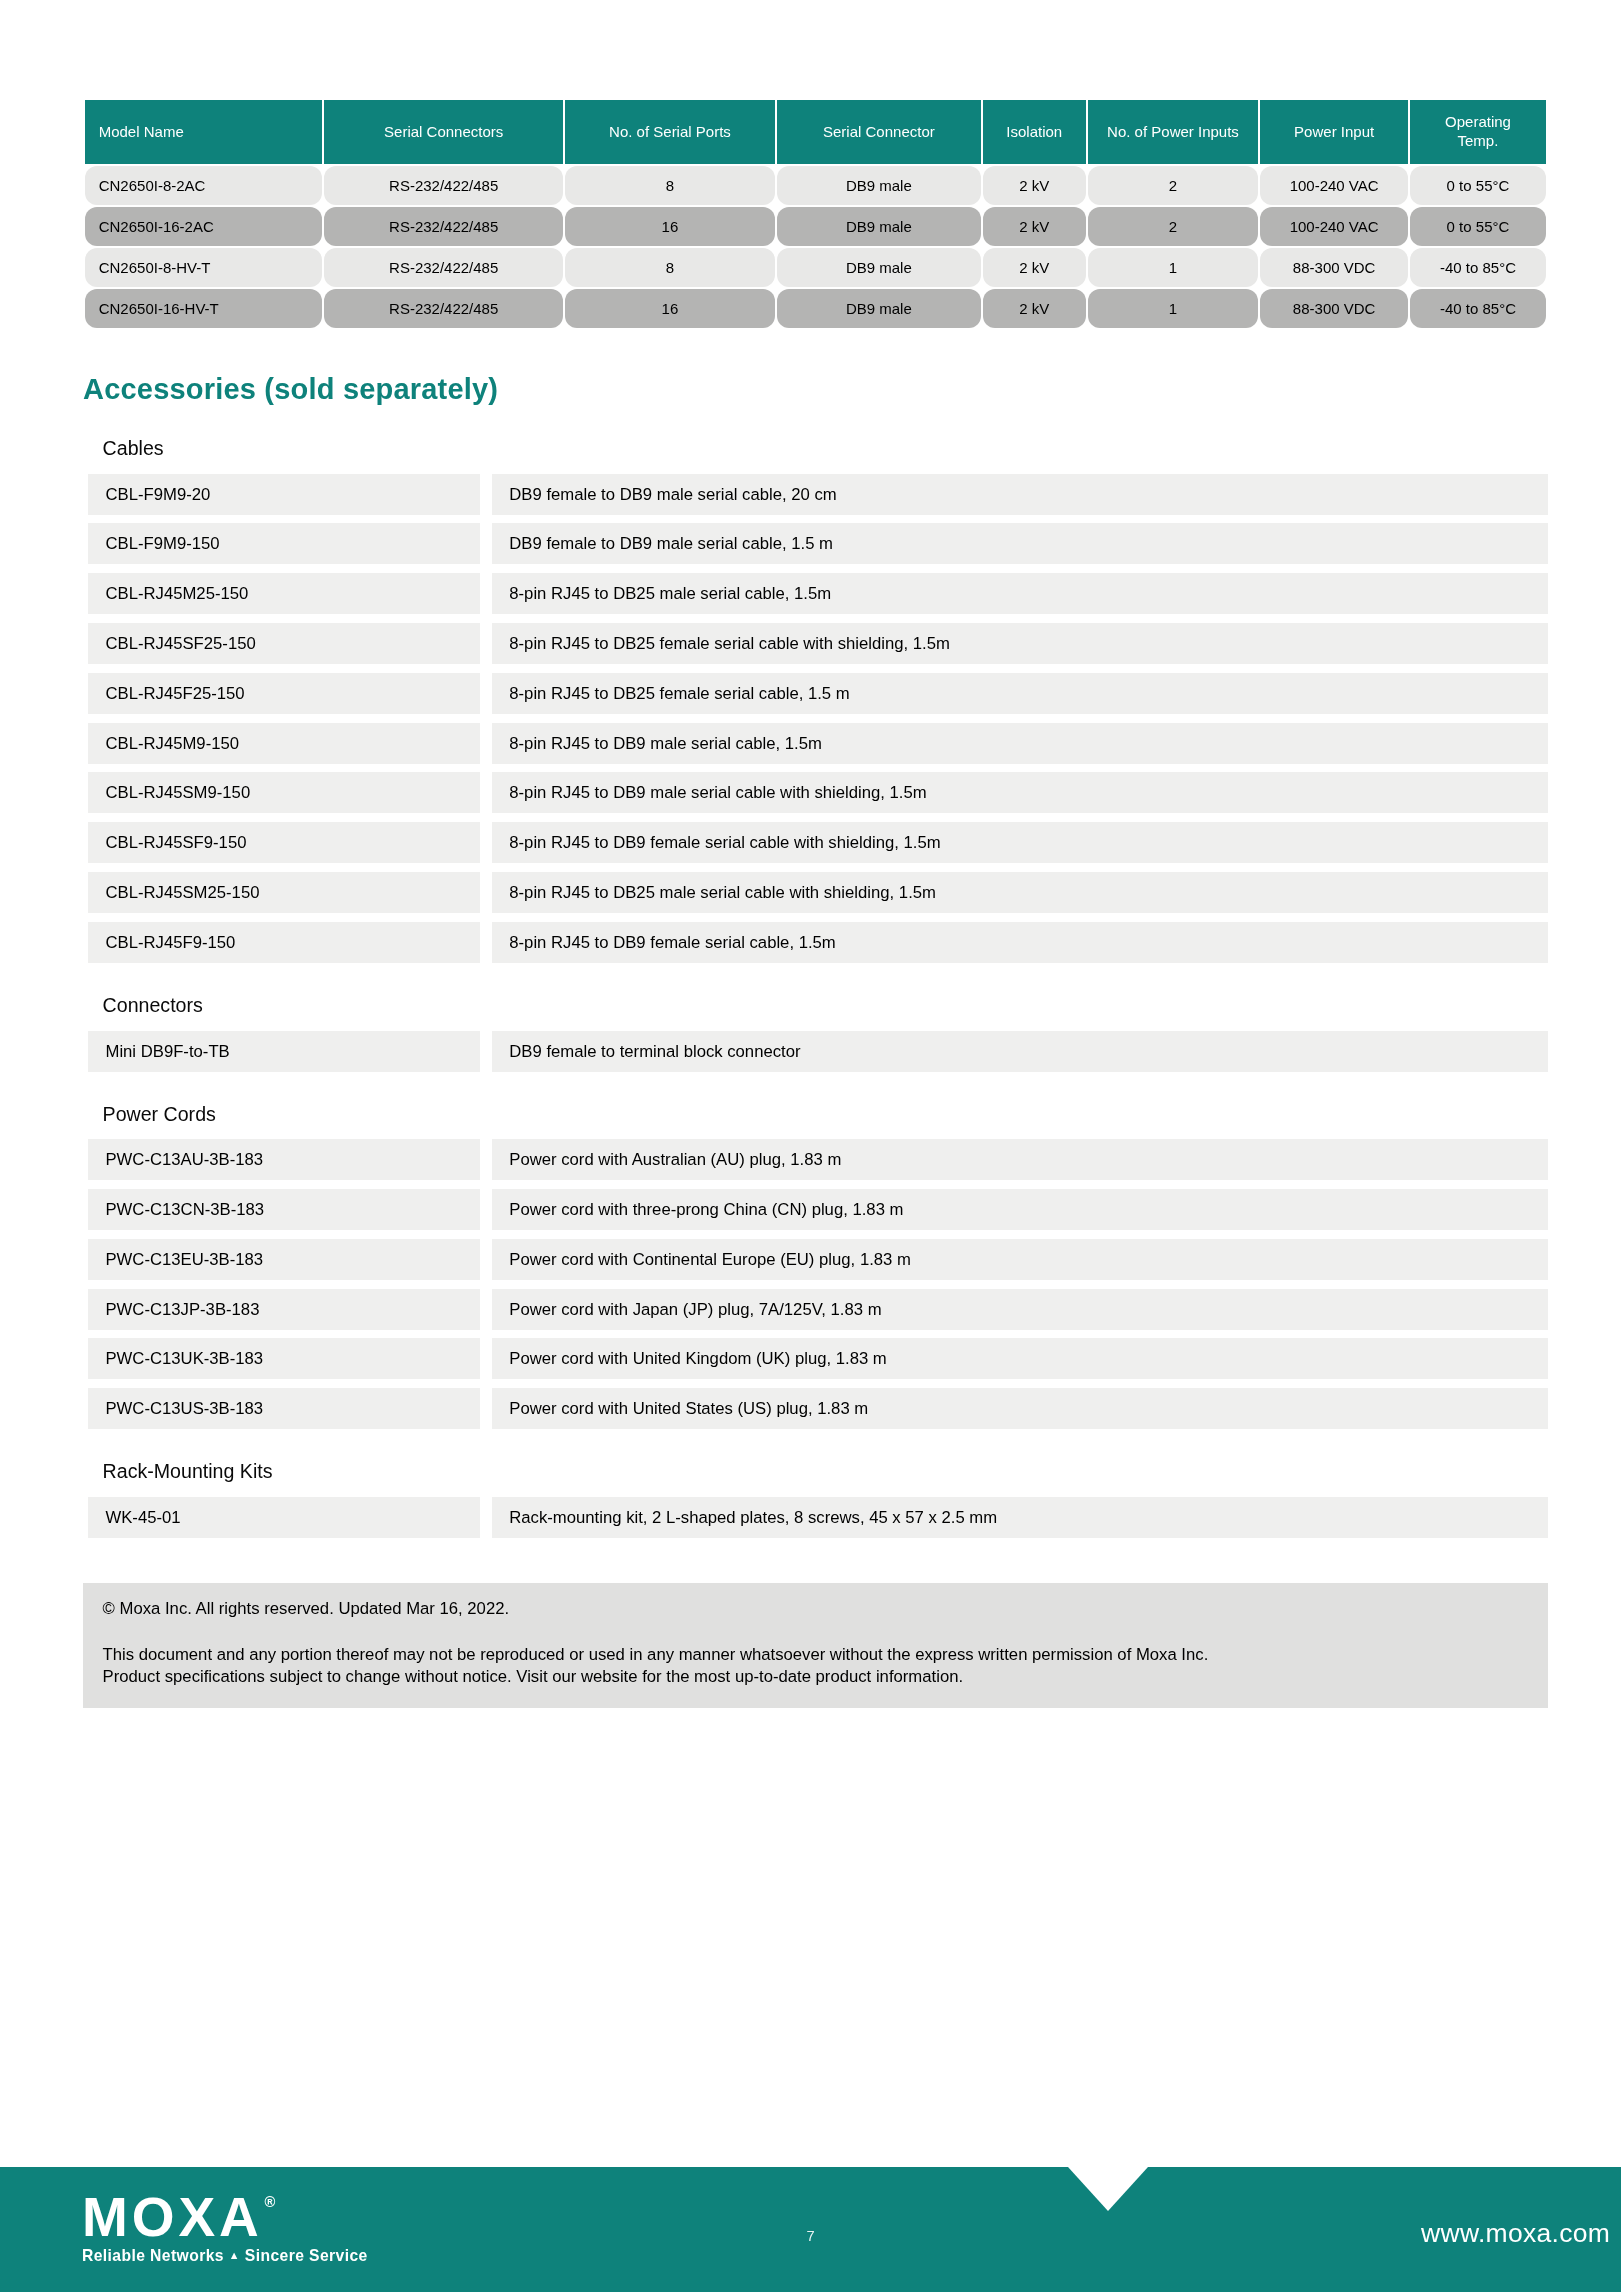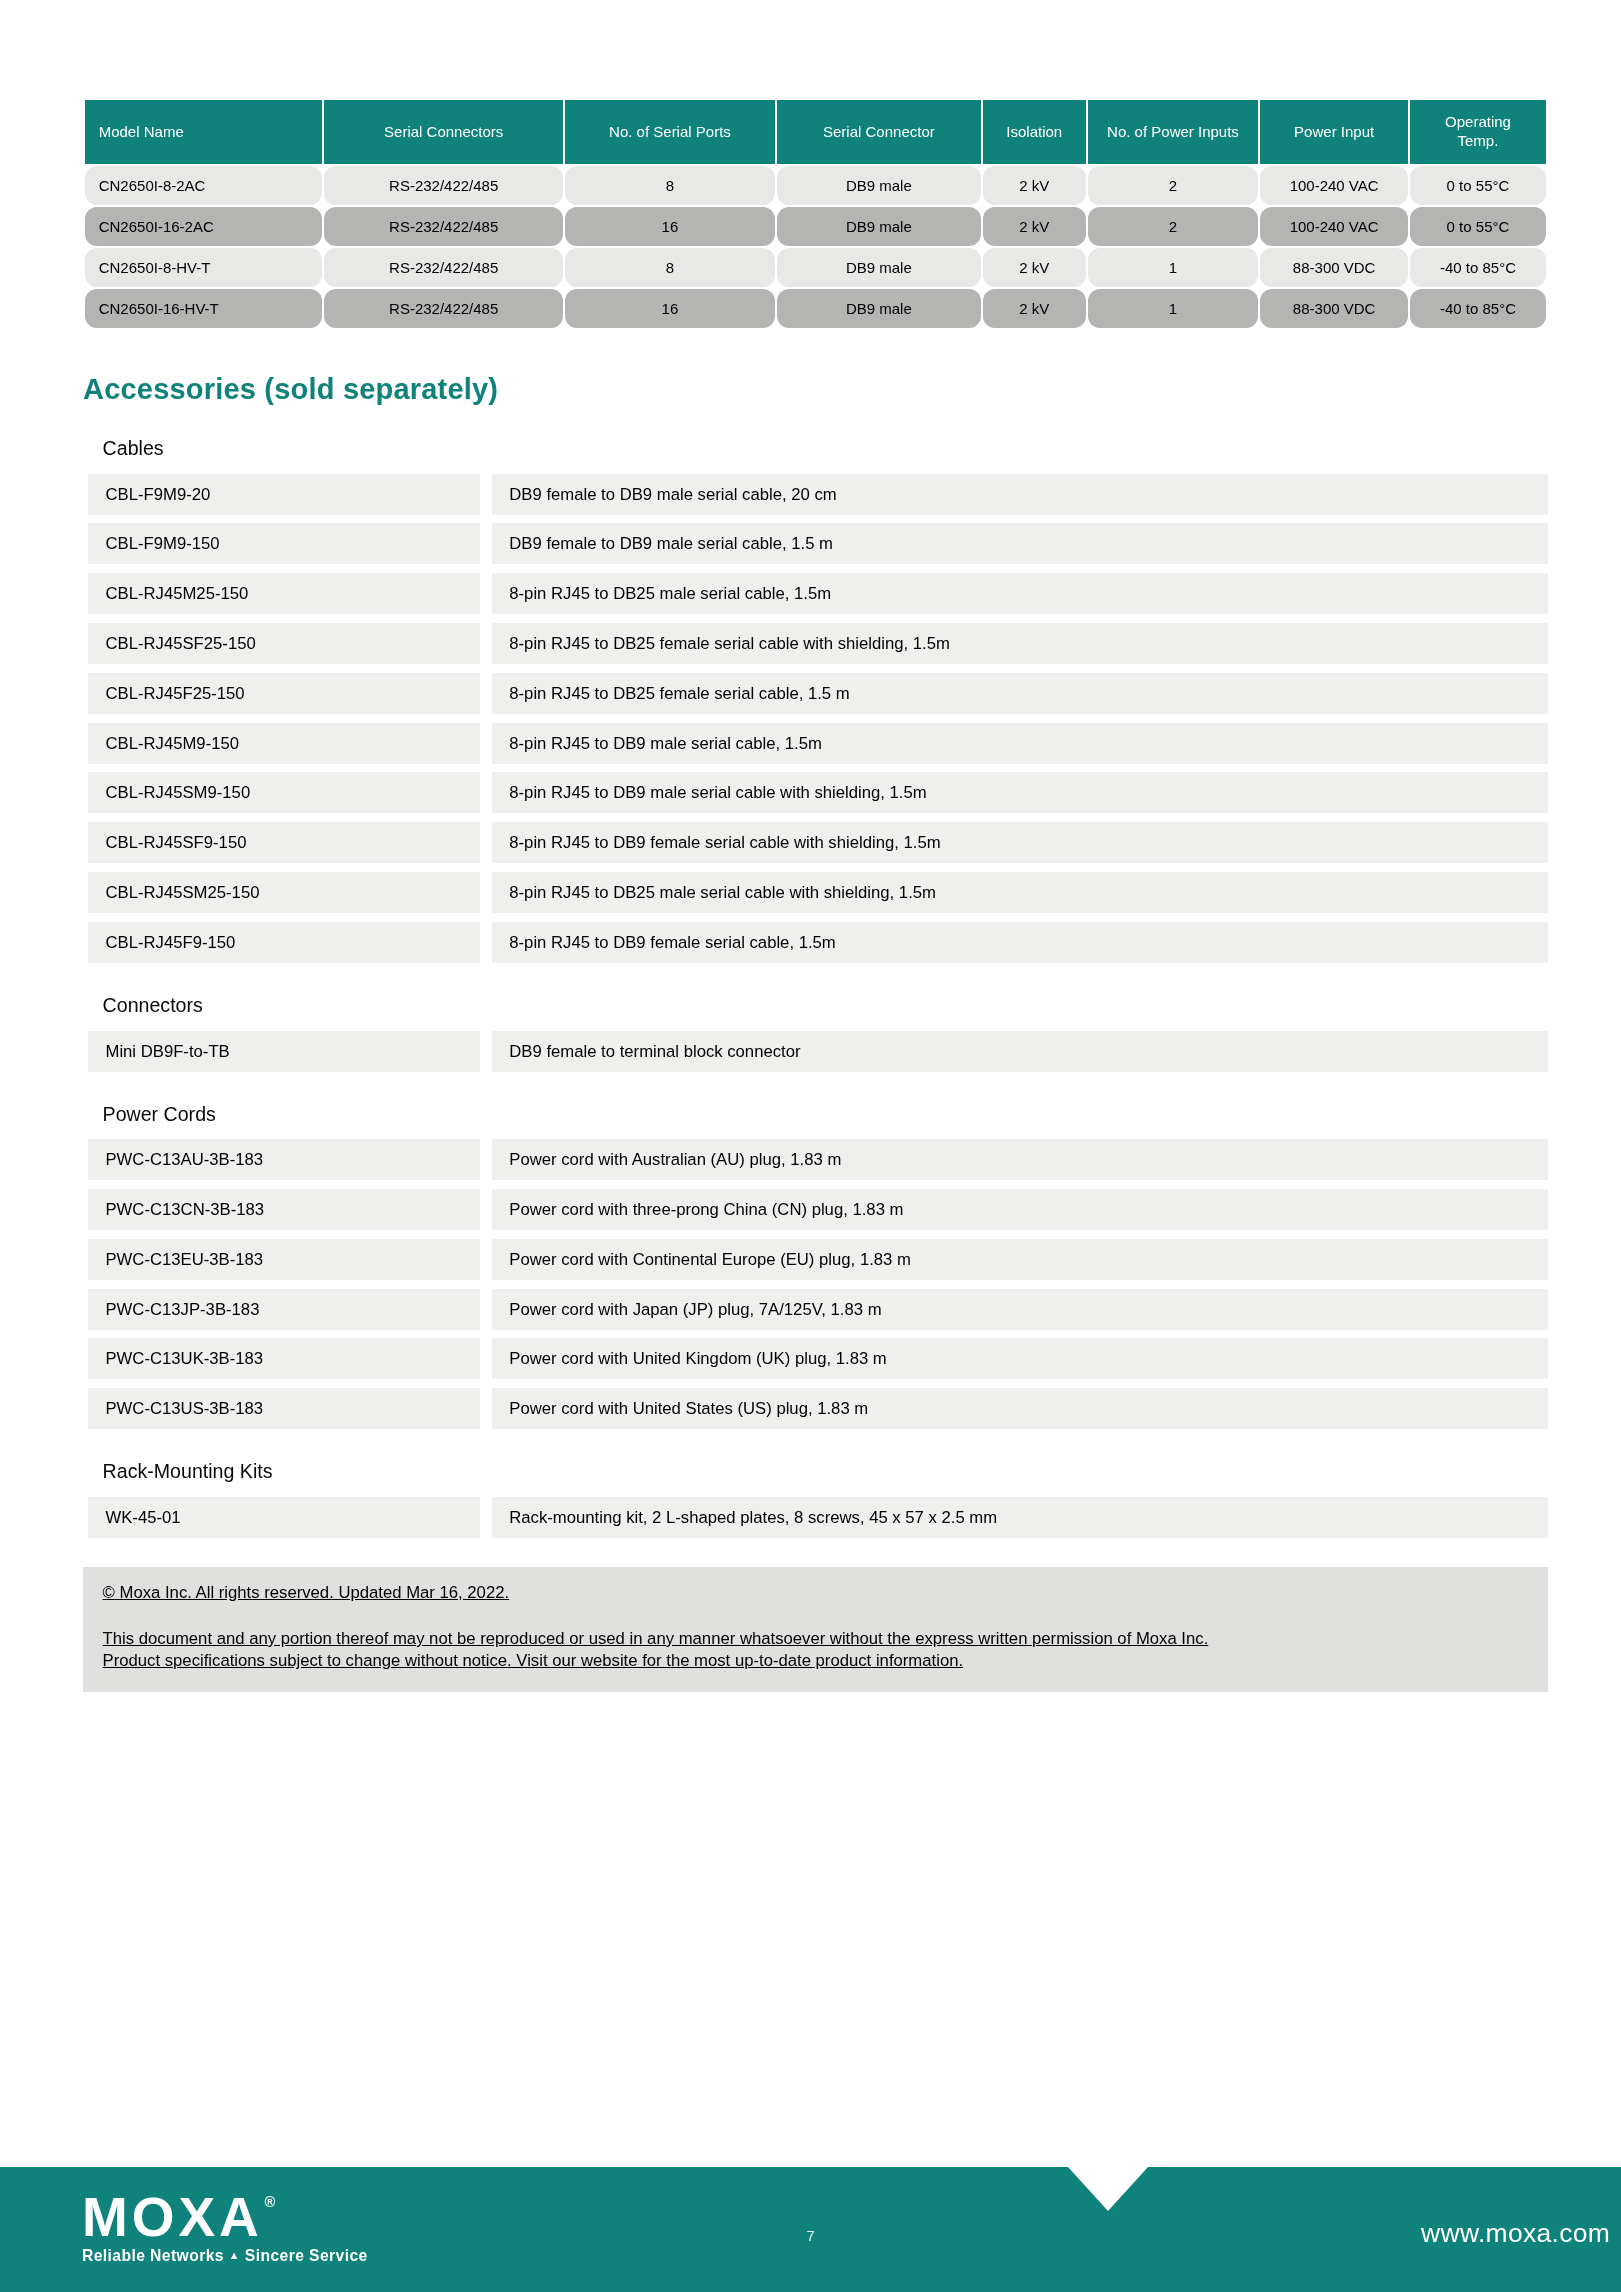--- a/index.html
+++ b/index.html
@@ -29,21 +29,21 @@
   tr.dark td{background:var(--row-dark);}
 
   
   h2.acc{color:var(--teal);font-size:29px;font-weight:bold;margin:43px 0 0 0;letter-spacing:0.2px;}
   h3.sub{font-size:19.6px;font-weight:400;margin:31px 0 13.7px 0;padding-left:19.6px;color:#0a0a0a;}
   .acc-row{display:flex;margin:0 0 8.8px 4.9px;height:41px;font-size:16.7px;align-items:center;}
   .acc-model{width:392px;flex:none;background:var(--acc-bg);line-height:41px;padding-left:17.6px;margin-right:11.8px;white-space:nowrap;}
   .acc-desc{flex:1;background:var(--acc-bg);line-height:41px;padding-left:17.6px;white-space:nowrap;overflow:hidden;}
 
   
-  .legal{margin-top:29px;background:var(--legal-bg);padding:15.7px 19.6px 19.6px;font-size:16.7px;text-decoration:underline;}
+  .legal{margin-top:45px;background:var(--legal-bg);padding:15.7px 19.6px 19.6px;font-size:16.7px;}
   .legal p{margin:0;}
   .legal .copy{margin-bottom:25.5px;}
   .legal .disc{line-height:1.32;max-width:1108px;}
 
   
   .footer{position:absolute;left:0;bottom:0;width:1621px;height:126px;background:var(--teal);}
   .notch{position:absolute;top:0;left:1068px;width:0;height:0;
     border-left:40px solid transparent;border-right:40px solid transparent;border-top:44px solid #ffffff;}
   .logo{position:absolute;left:82px;top:23.5px;color:#fff;}
   .wordmark{font-size:55px;font-weight:800;letter-spacing:3.9px;line-height:0.95;}

